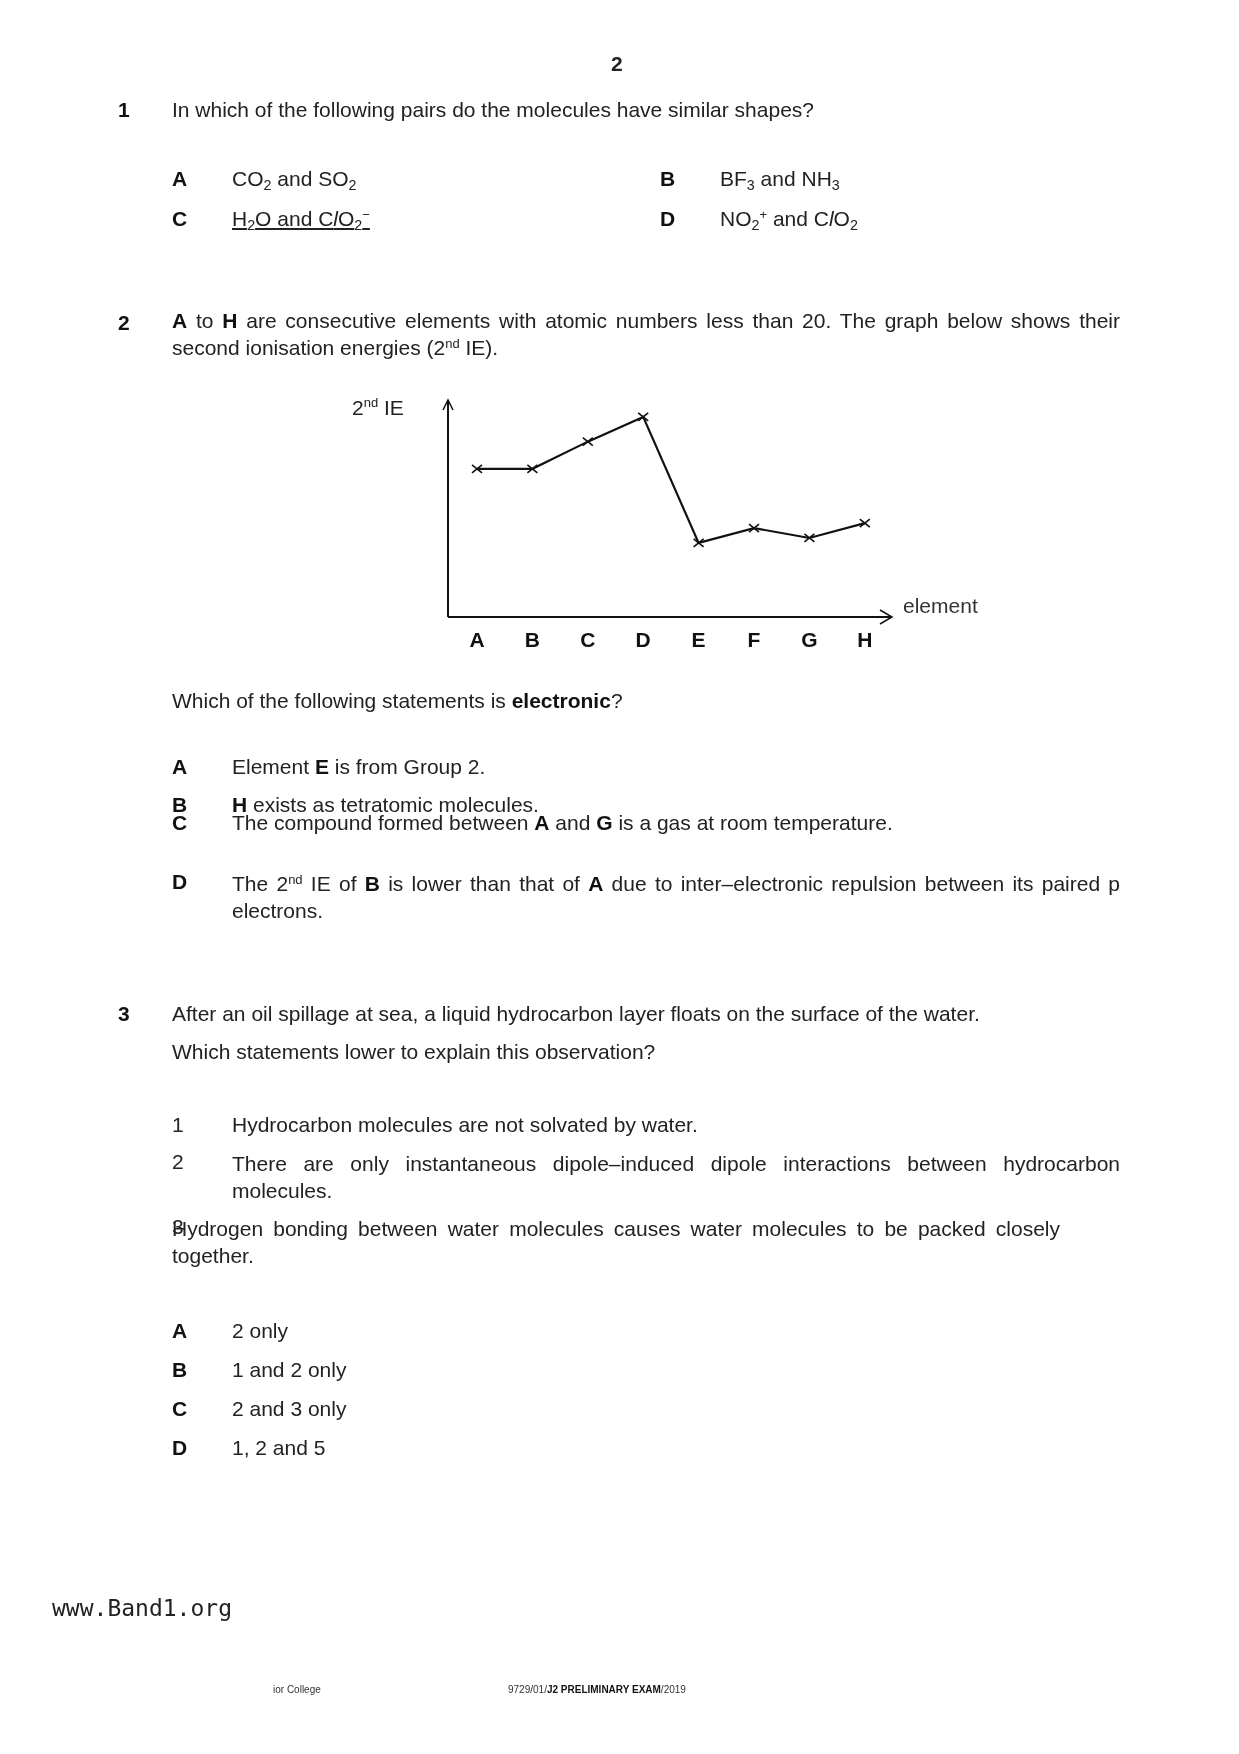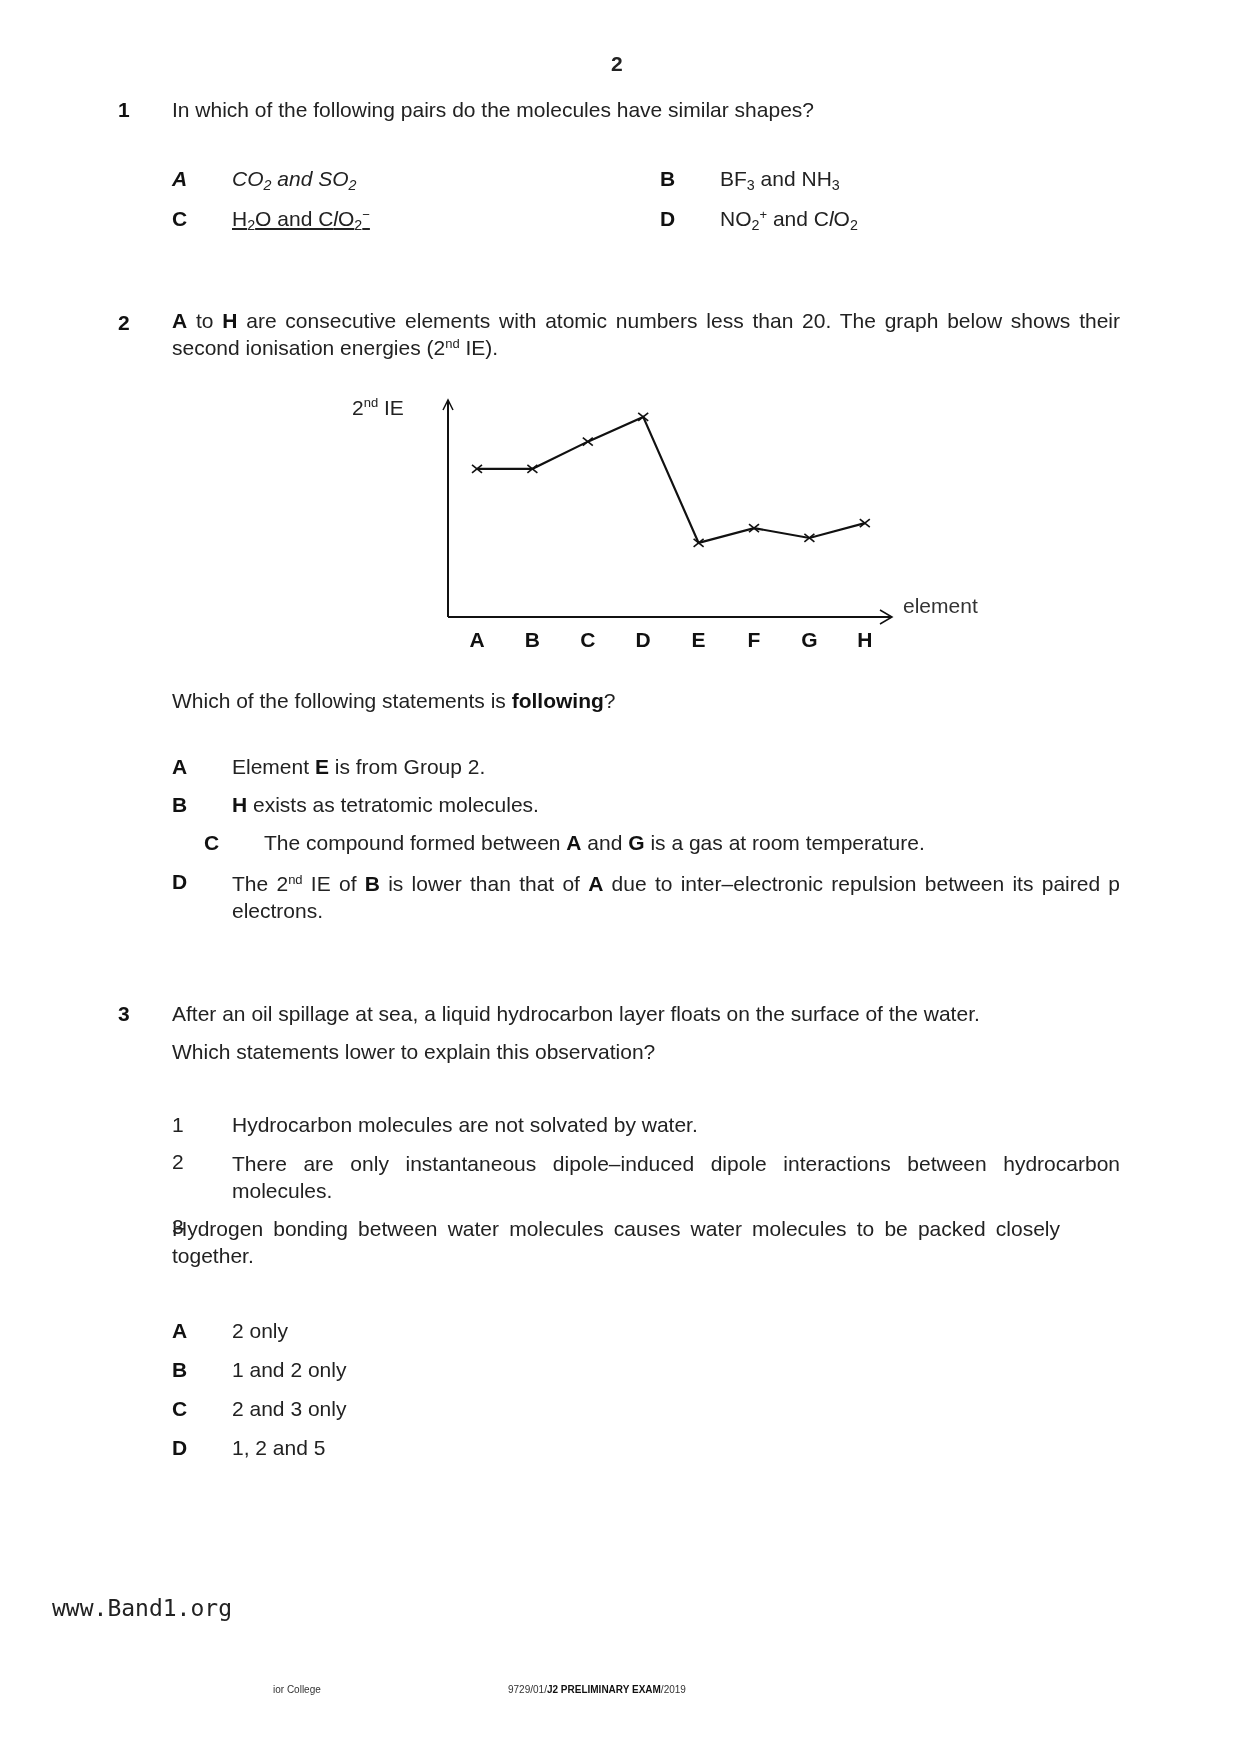--- a/index.html
+++ b/index.html
@@ -19,21 +19,21 @@
 </style>
 </head>
 <body>
 
 <div class="abs page-num">2</div>
 
 <div>
   <div class="abs qnum" style="left:118px; top:98px;">1</div>
   <div class="abs" style="left:172px; top:98px;">In which of the following pairs do the molecules have similar shapes?</div>
 
-  <div class="abs" style="left:172px; top:167px;font-style:italic;">
+  <div class="abs" style="left:172px; top:167px;">
     <span class="lbl" style="display:inline-block; width:60px;">A</span><span>CO<sub>2</sub> and SO<sub>2</sub></span>
   </div>
   <div class="abs" style="left:660px; top:167px;">
     <span class="lbl" style="display:inline-block; width:60px;">B</span><span>BF<sub>3</sub> and NH<sub>3</sub></span>
   </div>
   <div class="abs" style="left:172px; top:207px;text-decoration:underline;">
     <span class="lbl" style="display:inline-block; width:60px;">C</span><span>H<sub>2</sub>O and C<i>l</i>O<sub>2</sub><sup>−</sup></span>
   </div>
   <div class="abs" style="left:660px; top:207px;">
     <span class="lbl" style="display:inline-block; width:60px;">D</span><span>NO<sub>2</sub><sup>+</sup> and C<i>l</i>O<sub>2</sub></span>
@@ -81,30 +81,30 @@
         <text x="587.8" y="647" text-anchor="middle" font-size="21" font-weight="bold" fill="#111">C</text>
         <text x="643.2" y="647" text-anchor="middle" font-size="21" font-weight="bold" fill="#111">D</text>
         <text x="698.6" y="647" text-anchor="middle" font-size="21" font-weight="bold" fill="#111">E</text>
         <text x="754" y="647" text-anchor="middle" font-size="21" font-weight="bold" fill="#111">F</text>
         <text x="809.4" y="647" text-anchor="middle" font-size="21" font-weight="bold" fill="#111">G</text>
         <text x="864.8" y="647" text-anchor="middle" font-size="21" font-weight="bold" fill="#111">H</text>
       </g>
   </svg>
 
   <div class="abs" style="left:172px; top:689px;">
-    <span>Which of the following statements is </span><span class="b">following</span><span>?</span>
+    <span>Which of the following statements is </span><span class="b">electronic</span><span>?</span>
   </div>
 
   <div class="abs" style="left:172px; top:755px;">
     <span class="lbl" style="display:inline-block; width:60px;">A</span><span>Element </span><span class="b">E</span><span> is from Group 2.</span>
   </div>
   <div class="abs" style="left:172px; top:793px;">
     <span class="lbl" style="display:inline-block; width:60px;">B</span><span class="b">H</span><span> exists as tetratomic molecules.</span>
   </div>
-  <div class="abs" style="left:172px; top:831px;margin-left:32px;">
+  <div class="abs" style="left:172px; top:811px;">
     <span class="lbl" style="display:inline-block; width:60px;">C</span><span>The compound formed between </span><span class="b">A</span><span> and </span><span class="b">G</span><span> is a gas at room temperature.</span>
   </div>
   <div class="abs" style="left:172px; top:870px; white-space:normal; width:948px;">
     <span class="lbl abs" style="left:0; top:0;">D</span>
     <div class="wrap" style="margin-left:60px; width:888px;"><span>The 2</span><sup>nd</sup><span> IE of </span><span class="b">B</span><span> is lower than that of </span><span class="b">A</span><span> due to inter–electronic repulsion between its paired p electrons.</span></div>
   </div>
 </div>
 
 <div>
   <div class="abs qnum" style="left:118px; top:1002px;">3</div>

